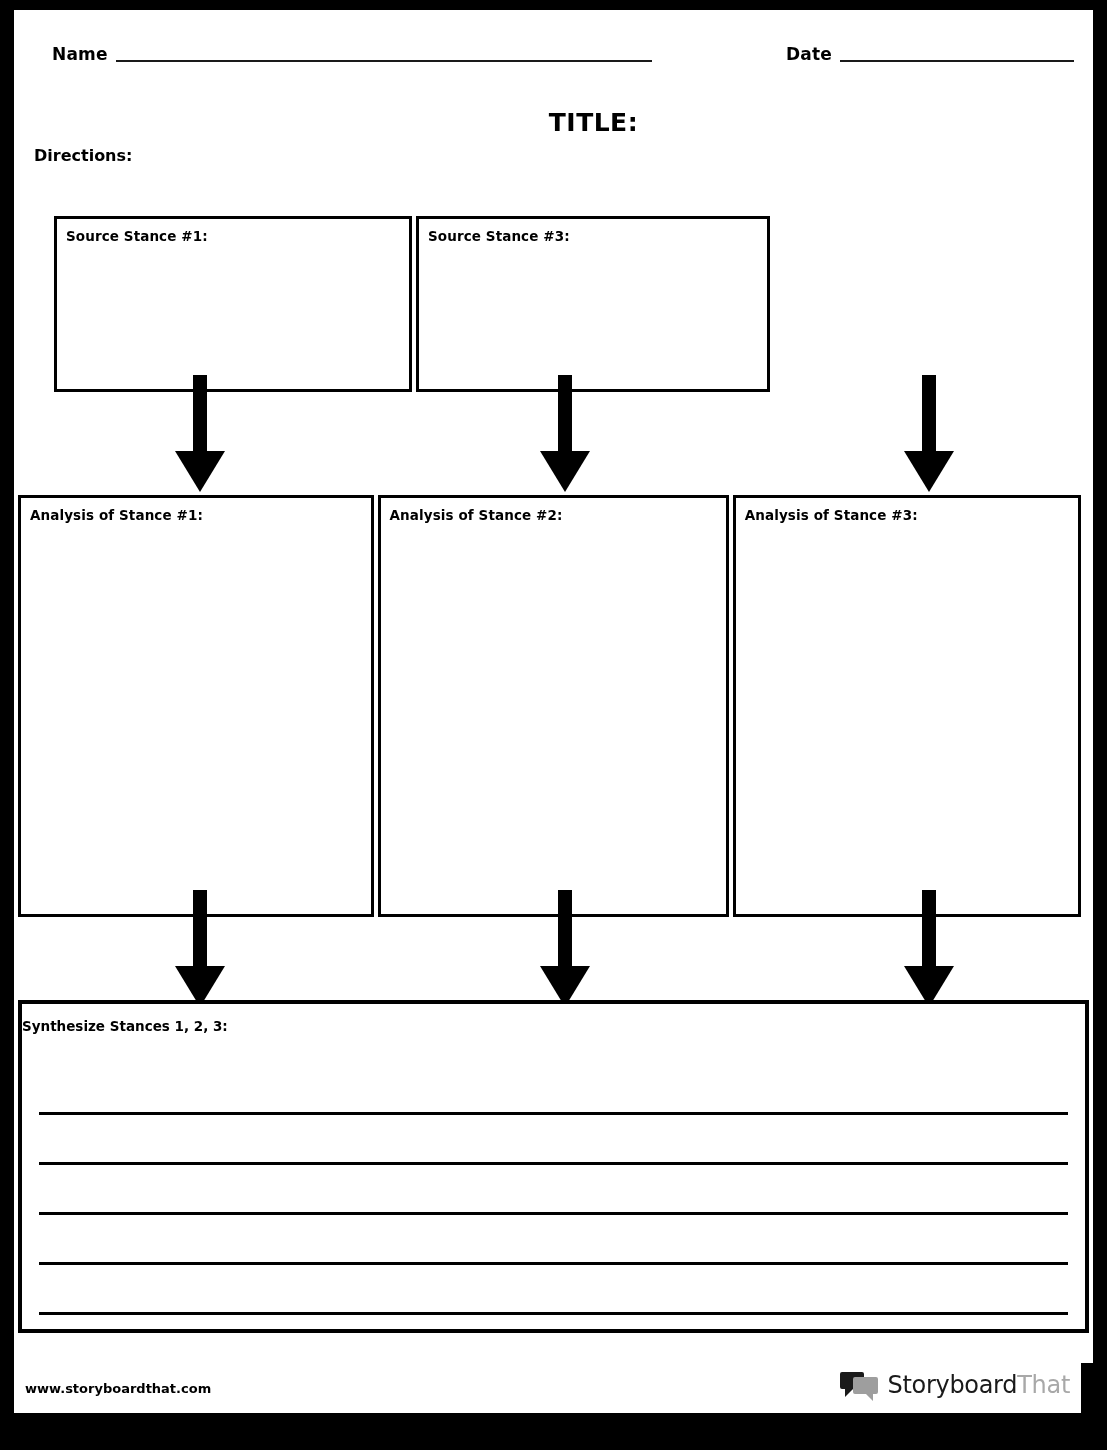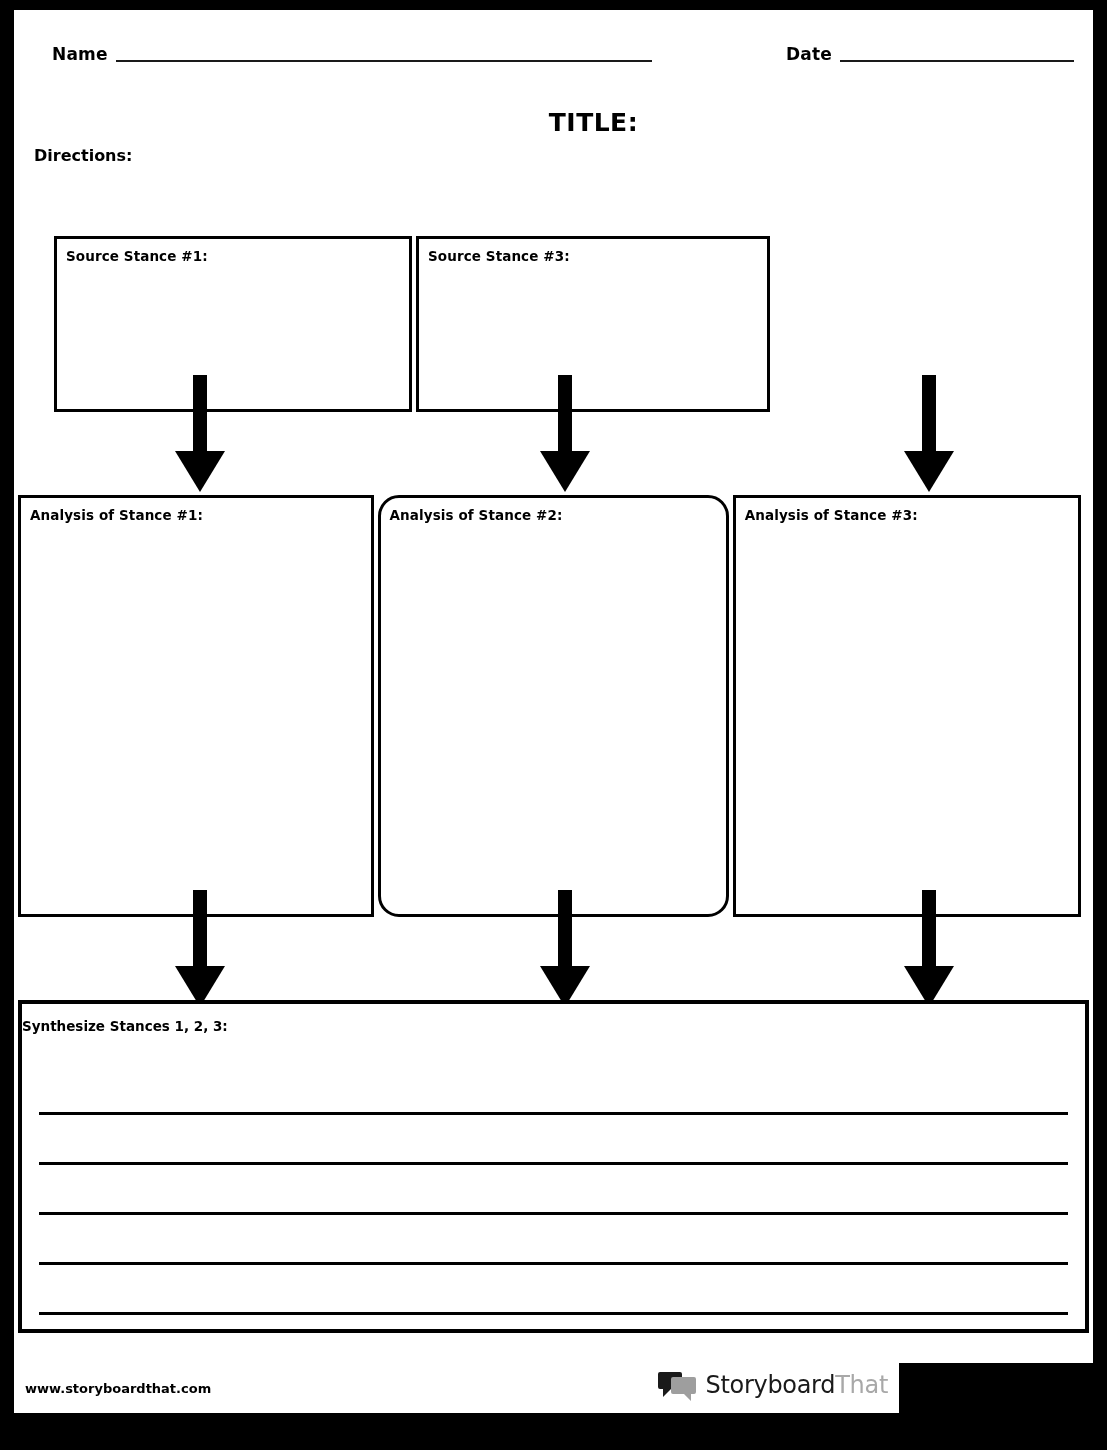--- a/index.html
+++ b/index.html
@@ -114,38 +114,38 @@
     font-weight: bold;
     font-size: 13.5px;
     letter-spacing: 0.1px;
     color: #000;
     white-space: nowrap;
   }
 
   
   #source-stance-row {
     left: 4px;
-    top: 226px;
+    top: 206px;
     width: 847px;
     height: 176px;
     padding-left: 36px;
   }
   #source-stance-row .grid-cell:nth-child(1) { width: 358px; }
   #source-stance-row .grid-cell:nth-child(2) { width: 354px; }
   #source-stance-row .grid-cell:nth-child(3) { width: 351px; }
 
   
   #analysis-row {
     left: 4px;
     top: 485px;
     width: 1071px;
     height: 422px;
   }
   #analysis-row .grid-cell:nth-child(1) { width: 358px; padding-left: 48px; }
-  #analysis-row .grid-cell:nth-child(2) { width: 354px; border-radius: 21px; }
+  #analysis-row .grid-cell:nth-child(2) { width: 354px; }
   #analysis-row .grid-cell:nth-child(3) { width: 351px; }
 
   
   .flow-arrow {
     position: absolute;
     width: 58px;
     height: 118px;
   }
   .flow-arrow svg { display: block; }
 
@@ -191,21 +191,21 @@
   #write-line-2 { top: 158px; }
   #write-line-3 { top: 208px; }
   #write-line-4 { top: 258px; }
   #write-line-5 { top: 308px; }
 
   
   #footer-bar {
     position: absolute;
     left: 14px;
     top: 1363px;
-    width: 885px;
+    width: 1067px;
     height: 50px;
     background: #ffffff;
   }
   #footer-url {
     position: absolute;
     left: 11px;
     top: 18px;
     font-family: "DejaVu Sans", sans-serif;
     font-weight: bold;
     font-size: 13px;

